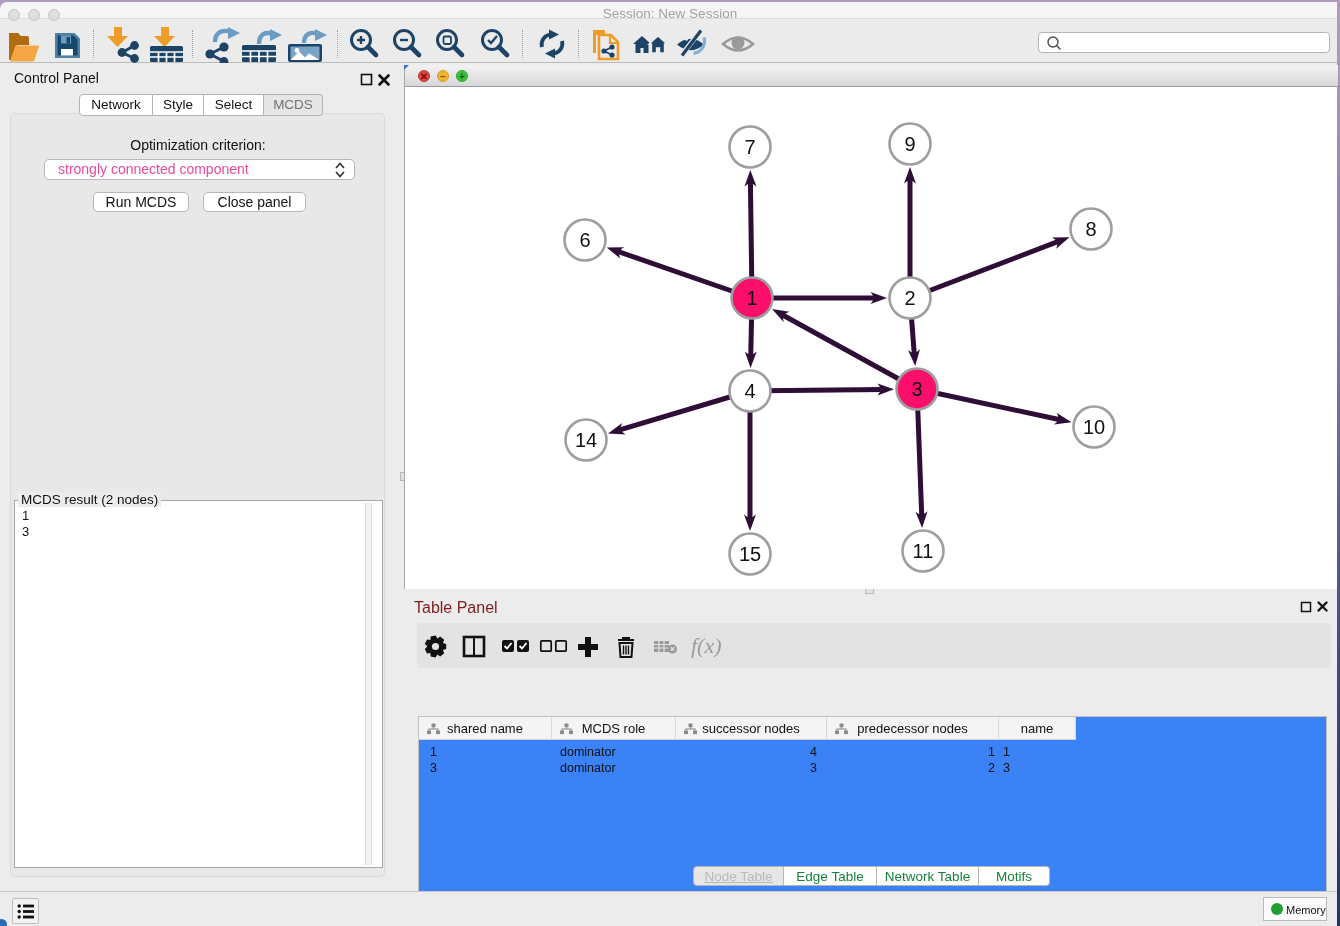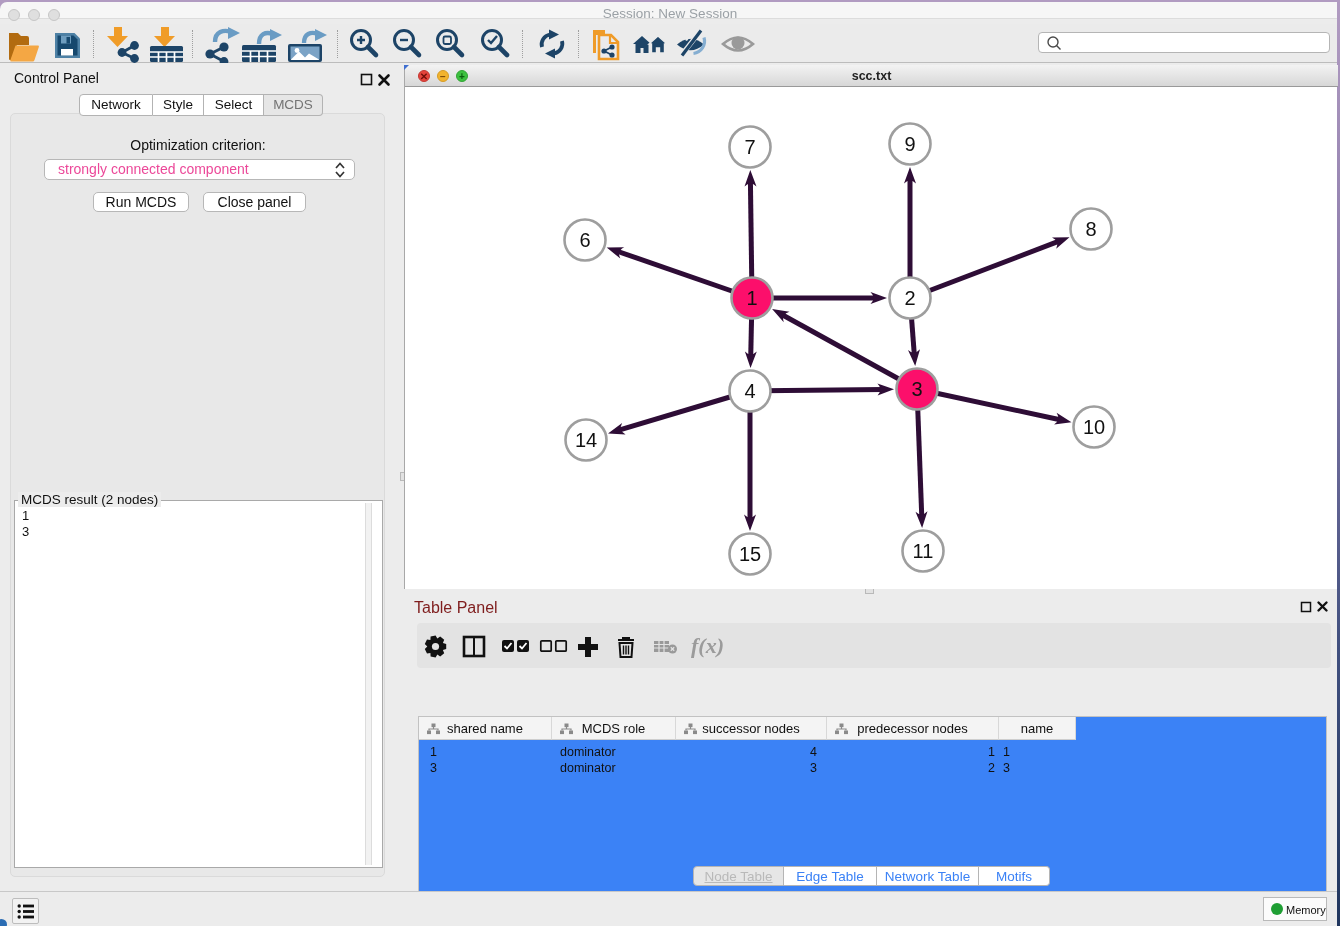--- a/index.html
+++ b/index.html
@@ -40,21 +40,21 @@
 .mac { position:absolute; top:4.5px; width:12px; height:12px; border-radius:50%; font-size:10px; line-height:12px; text-align:center; }
 #graph-wrap { position:absolute; left:0; top:23px; width:933px; height:501px; }
 #bluecorner { left:404px; top:65px; width:0; height:0; border-top:5px solid #3f6fd1; border-right:5px solid transparent; }
 
 #tp-title { left:414px; top:599px; font-size:16px; color:#7f1d1d; }
 #tp-toolbar { left:417px; top:623px; width:914px; height:45px; background:#e3e3e3; border-radius:4px; }
 #tp-table { left:418px; top:671px; width:909px; height:186px; background:#3b82f6; border:1px solid #c2c2c2;margin-top:45px; }
 .th { position:absolute; top:0; height:23px; background:#f4f4f4; border-right:1px solid #d8d8d8; border-bottom:1px solid #cecece; font-size:13px; color:#111; text-align:center; line-height:23px; }
 .td { position:absolute; font-size:12.5px; color:#111; height:16px; line-height:16px; }
 
-.btab { position:absolute; top:866px; height:20px; border:1px solid #b5b5b5; background:#fff; font-size:13.5px; color:#3b82f6; text-align:center; line-height:19px; }
+.btab { position:absolute; top:866px; height:20px; border:1px solid #b5b5b5; background:#fff; font-size:13.5px; color:#15803d; text-align:center; line-height:19px; }
 
 #statusbar { left:0; top:891px; width:1337px; height:35px; background:#ececec; border-top:1px solid #c8c8c8; }
 #listbtn { left:12px; top:898px; width:27px; height:26px; background:#f2f2f2; border:1px solid #bdbdbd; border-radius:2px; }
 #membtn { left:1263px; top:897px; width:64px; height:24px; background:#fbfbfb; border:1px solid #b9b9b9; font-size:11px; color:#111; }
 </style>
 </head>
 <body>
 <div class="abs" id="wp-top"></div>
 <div class="abs" style="left:0;top:0;width:12px;height:12px;background:#b19bc1;"></div>
 <div class="abs" id="wp-right"></div>
@@ -210,21 +210,20 @@
   </div>
 <div class="abs" id="fs-legend">MCDS result (2 nodes)</div>
 <div class="abs" id="sp-v"></div>
 <div class="abs" id="sp-h"></div>
 
 <div class="abs" id="netwin">
   <div id="net-titlebar">
     <span class="mac" style="left:13px; background:#e5443c; border:1px solid #c23832; color:#6e0d08; font-weight:bold;">✕</span>
     <span class="mac" style="left:32px; background:#f2b32e; border:1px solid #d69c26; color:#7a4a09; font-weight:bold;">−</span>
     <span class="mac" style="left:51px; background:#3cc13f; border:1px solid #33a436; color:#0b5e0e; font-weight:bold;">+</span>
-    <div id="net-title">scc.txt</div>
   </div>
   <div id="graph-wrap">
 <svg id="graph" width="933" height="502" viewBox="0 0 933 502">
 <line x1="347.0" y1="210.0" x2="345.4" y2="92.5" stroke="#2e0d36" stroke-width="5"></line>
 <path d="M 345.3 82.0 L 351.5 98.4 Q 345.4 92.5 339.5 98.6 Z" fill="#2e0d36"></path>
 <line x1="347.0" y1="210.0" x2="211.6" y2="163.0" stroke="#2e0d36" stroke-width="5"></line>
 <path d="M 201.7 159.5 L 219.3 159.3 Q 211.6 163.0 215.3 170.6 Z" fill="#2e0d36"></path>
 <line x1="347.0" y1="210.0" x2="471.5" y2="210.0" stroke="#2e0d36" stroke-width="5"></line>
 <path d="M 482.0 210.0 L 465.5 216.0 Q 471.5 210.0 465.5 204.0 Z" fill="#2e0d36"></path>
 <line x1="347.0" y1="210.0" x2="345.7" y2="269.5" stroke="#2e0d36" stroke-width="5"></line>
@@ -308,21 +307,21 @@
       <path d="M3,5 h16 M8,5 v-2 h6 v2" stroke="#111" stroke-width="2" fill="none"></path>
       <path d="M4.5,8 h13 l-1,14 h-11 z" fill="none" stroke="#111" stroke-width="2"></path>
       <path d="M8.5,10.5 v9 M11,10.5 v9 M13.5,10.5 v9" stroke="#111" stroke-width="1.4"></path>
     </svg>
   <svg style="position:absolute;left:236px;top:17px" width="26" height="14">
       <rect x="1" y="1" width="15" height="11" fill="#999"></rect>
       <path d="M1,4.5 h15 M1,8 h15 M6,1 v11 M11,1 v11" stroke="#e3e3e3" stroke-width="1.2"></path>
       <circle cx="19.5" cy="9" r="4.5" fill="#999"></circle>
       <path d="M17.8,7.3 l3.4,3.4 M21.2,7.3 l-3.4,3.4" stroke="#e3e3e3" stroke-width="1.3"></path>
     </svg>
-  <div style="position:absolute;left:274px;top:10px;font-family:'Liberation Serif',serif;font-style:italic;font-size:22px;color:#9b9b9b;font-weight:bold;">f(x)</div>
+  <div style="position:absolute;left:274px;top:10px;font-family:'Liberation Serif',serif;font-style:italic;font-size:22px;color:#9b9b9b;">f(x)</div>
 </div>
 <div class="abs" id="tp-table">
 <div class="th" style="left:0px; width:133px;"><svg style="position:absolute;left:8px;top:5.5px" width="13" height="12">
         <g fill="#8a8a8a">
           <rect x="4.5" y="0.5" width="4" height="3.6"></rect>
           <rect x="0" y="7.5" width="4" height="3.6"></rect>
           <rect x="9" y="7.5" width="4" height="3.6"></rect>
           <path d="M6.5,4 v2 M2,7.5 v-1.5 h9 v1.5" stroke="#8a8a8a" stroke-width="1.2" fill="none"></path>
         </g>
       </svg>shared name</div>

